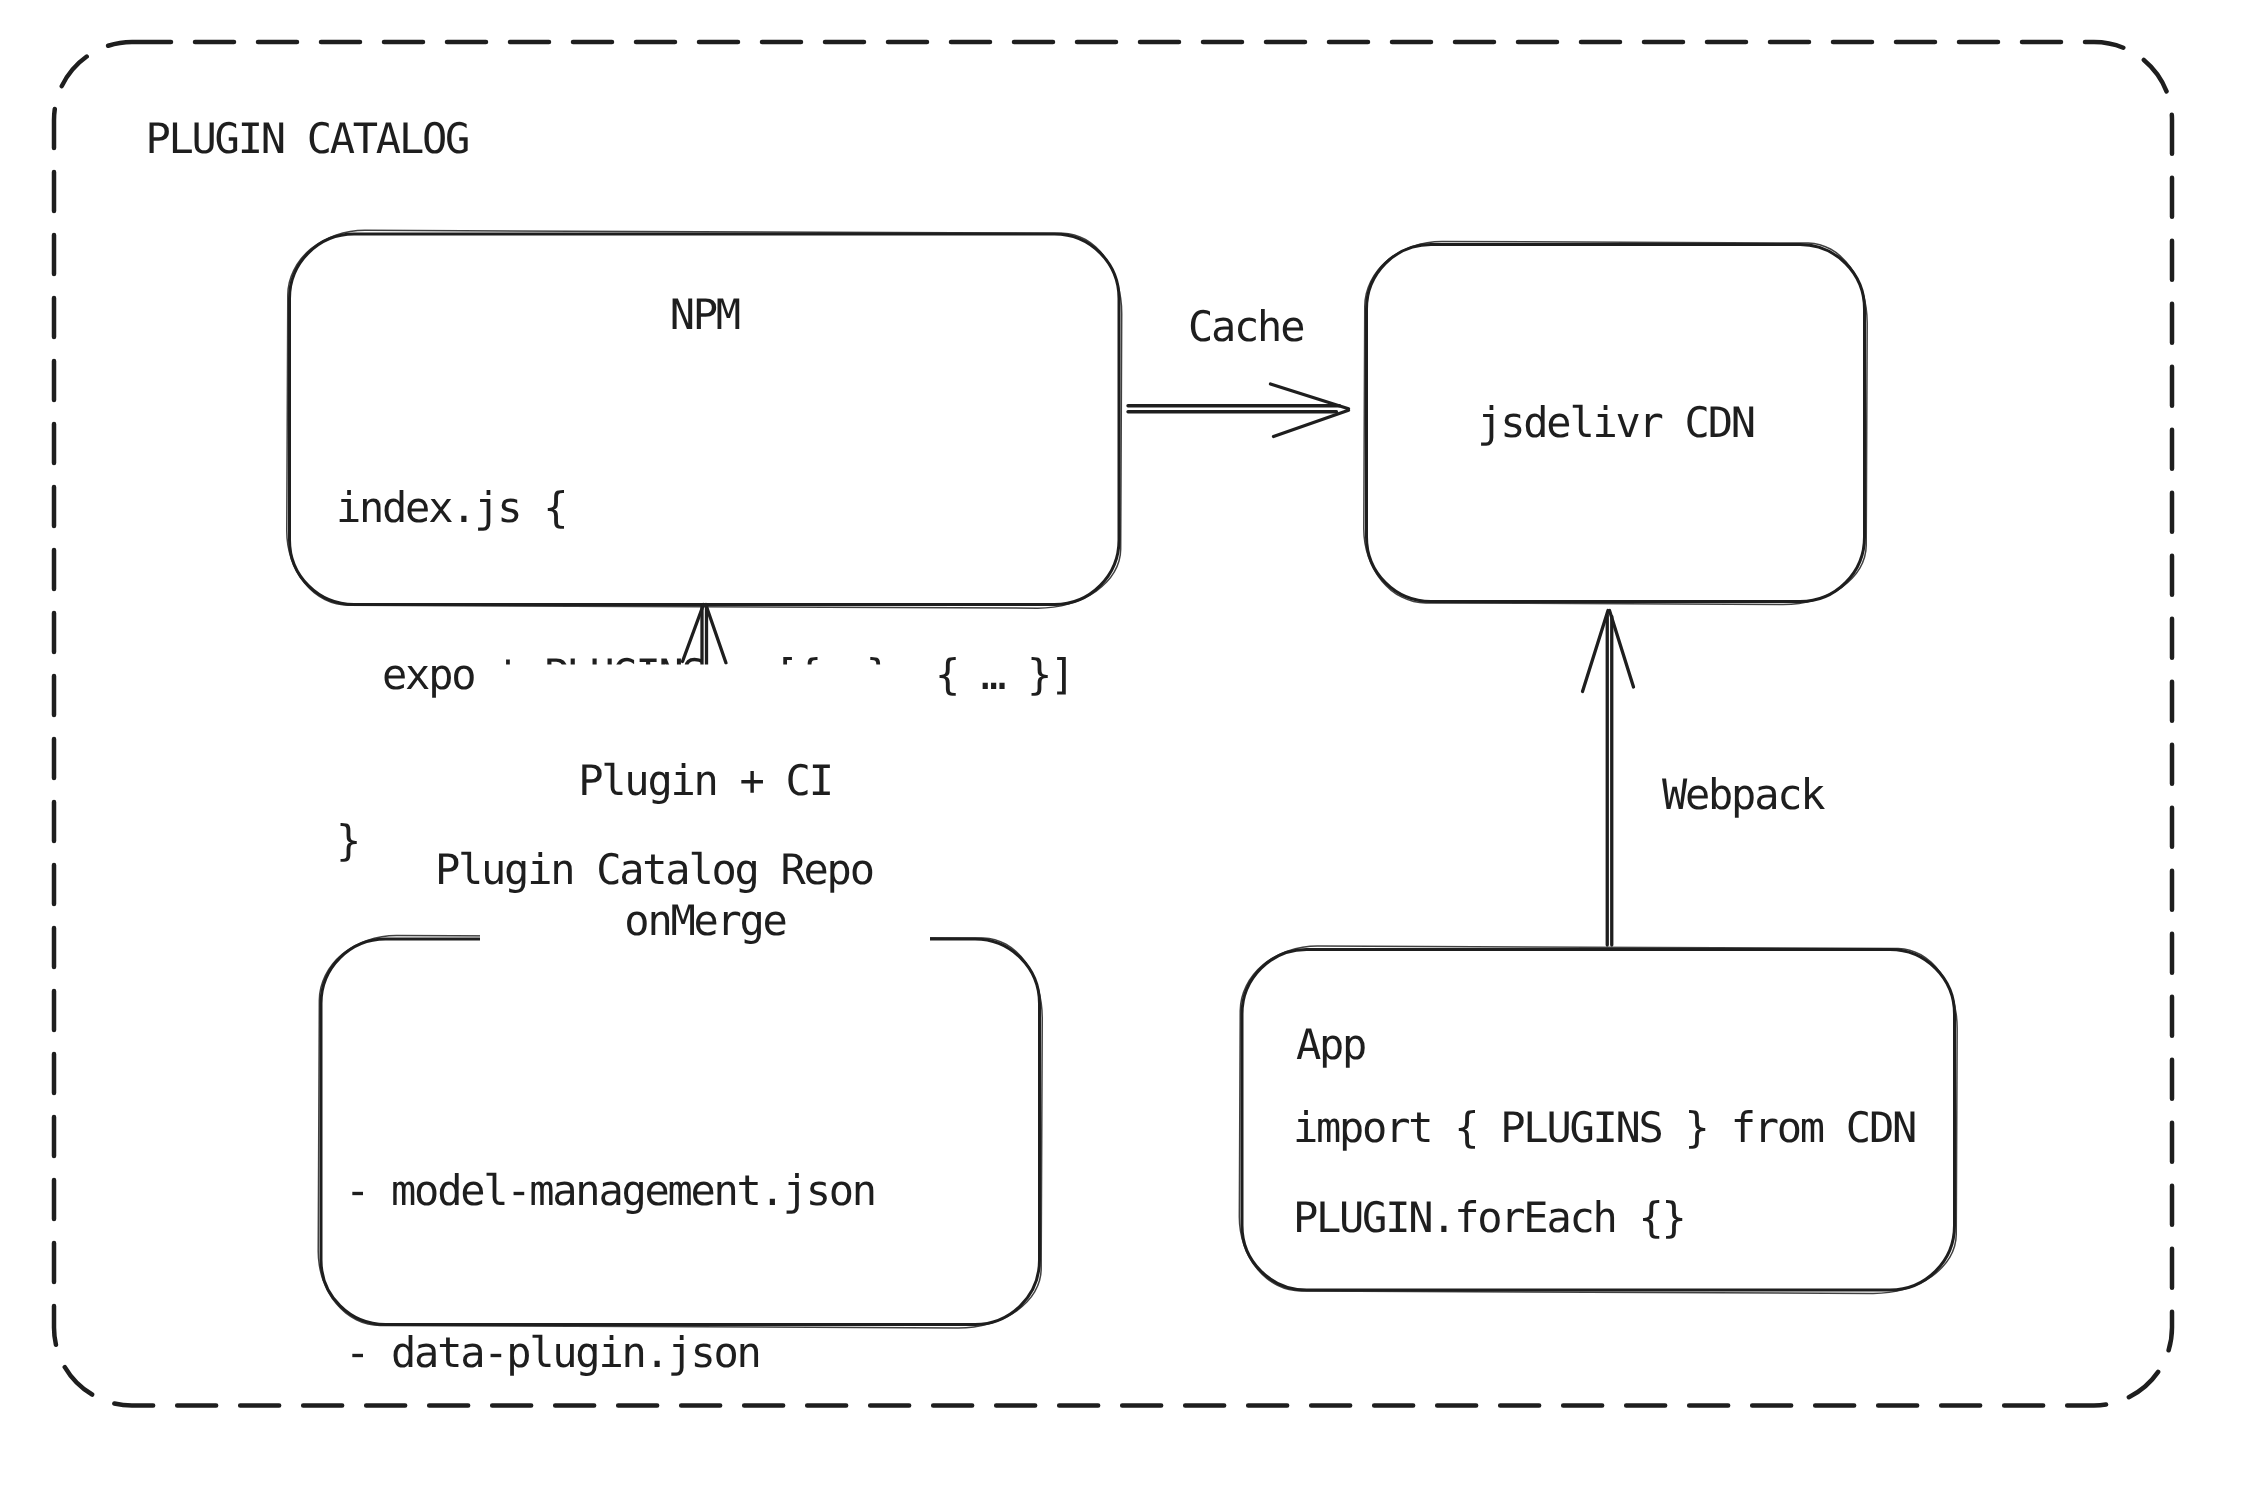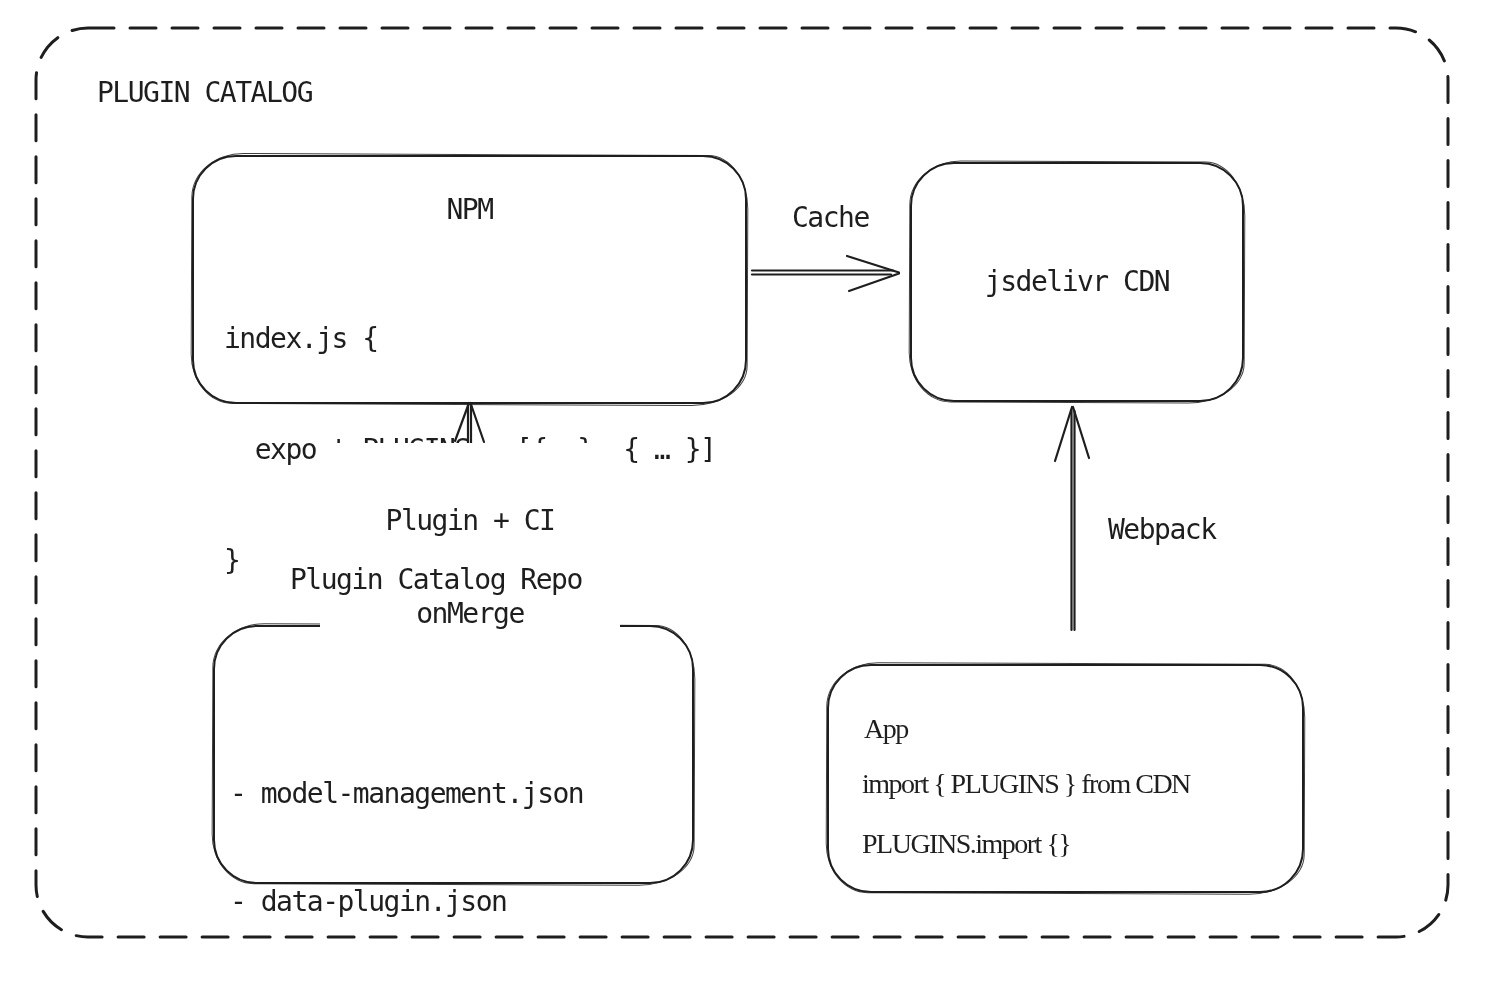--- a/index.html
+++ b/index.html
@@ -120,21 +120,21 @@
   <div class="txt" style="left:290px; top:563px;">Plugin Catalog Repo</div>
 
   <div class="node" style="left:213px; top:625px; width:477px; height:255px;">
     <div class="txt" style="left:15px; top:77px; line-height:36px;">
       <div>- model-management.json</div>
       <div>- data-plugin.json</div>
       <div>...</div>
     </div>
   </div>
 
-  <div class="node" style="left:827px; top:664px; width:473px; height:225px;font-family:Liberation Serif, serif;">
+  <div class="node" style="left:827px; top:632px; width:473px; height:225px;">
     <div class="txt" style="left:35px; top:46px;">App</div>
     <div class="txt" style="left:33px; top:101px;">import { PLUGINS } from CDN</div>
-    <div class="txt" style="left:33px; top:161px;">PLUGINS.import {}</div>
+    <div class="txt" style="left:33px; top:161px;">PLUGIN.forEach {}</div>
   </div>
 
   <div class="txt" style="left:1108px; top:513px;">Webpack</div>
 
 </div>
 
 </body></html>

